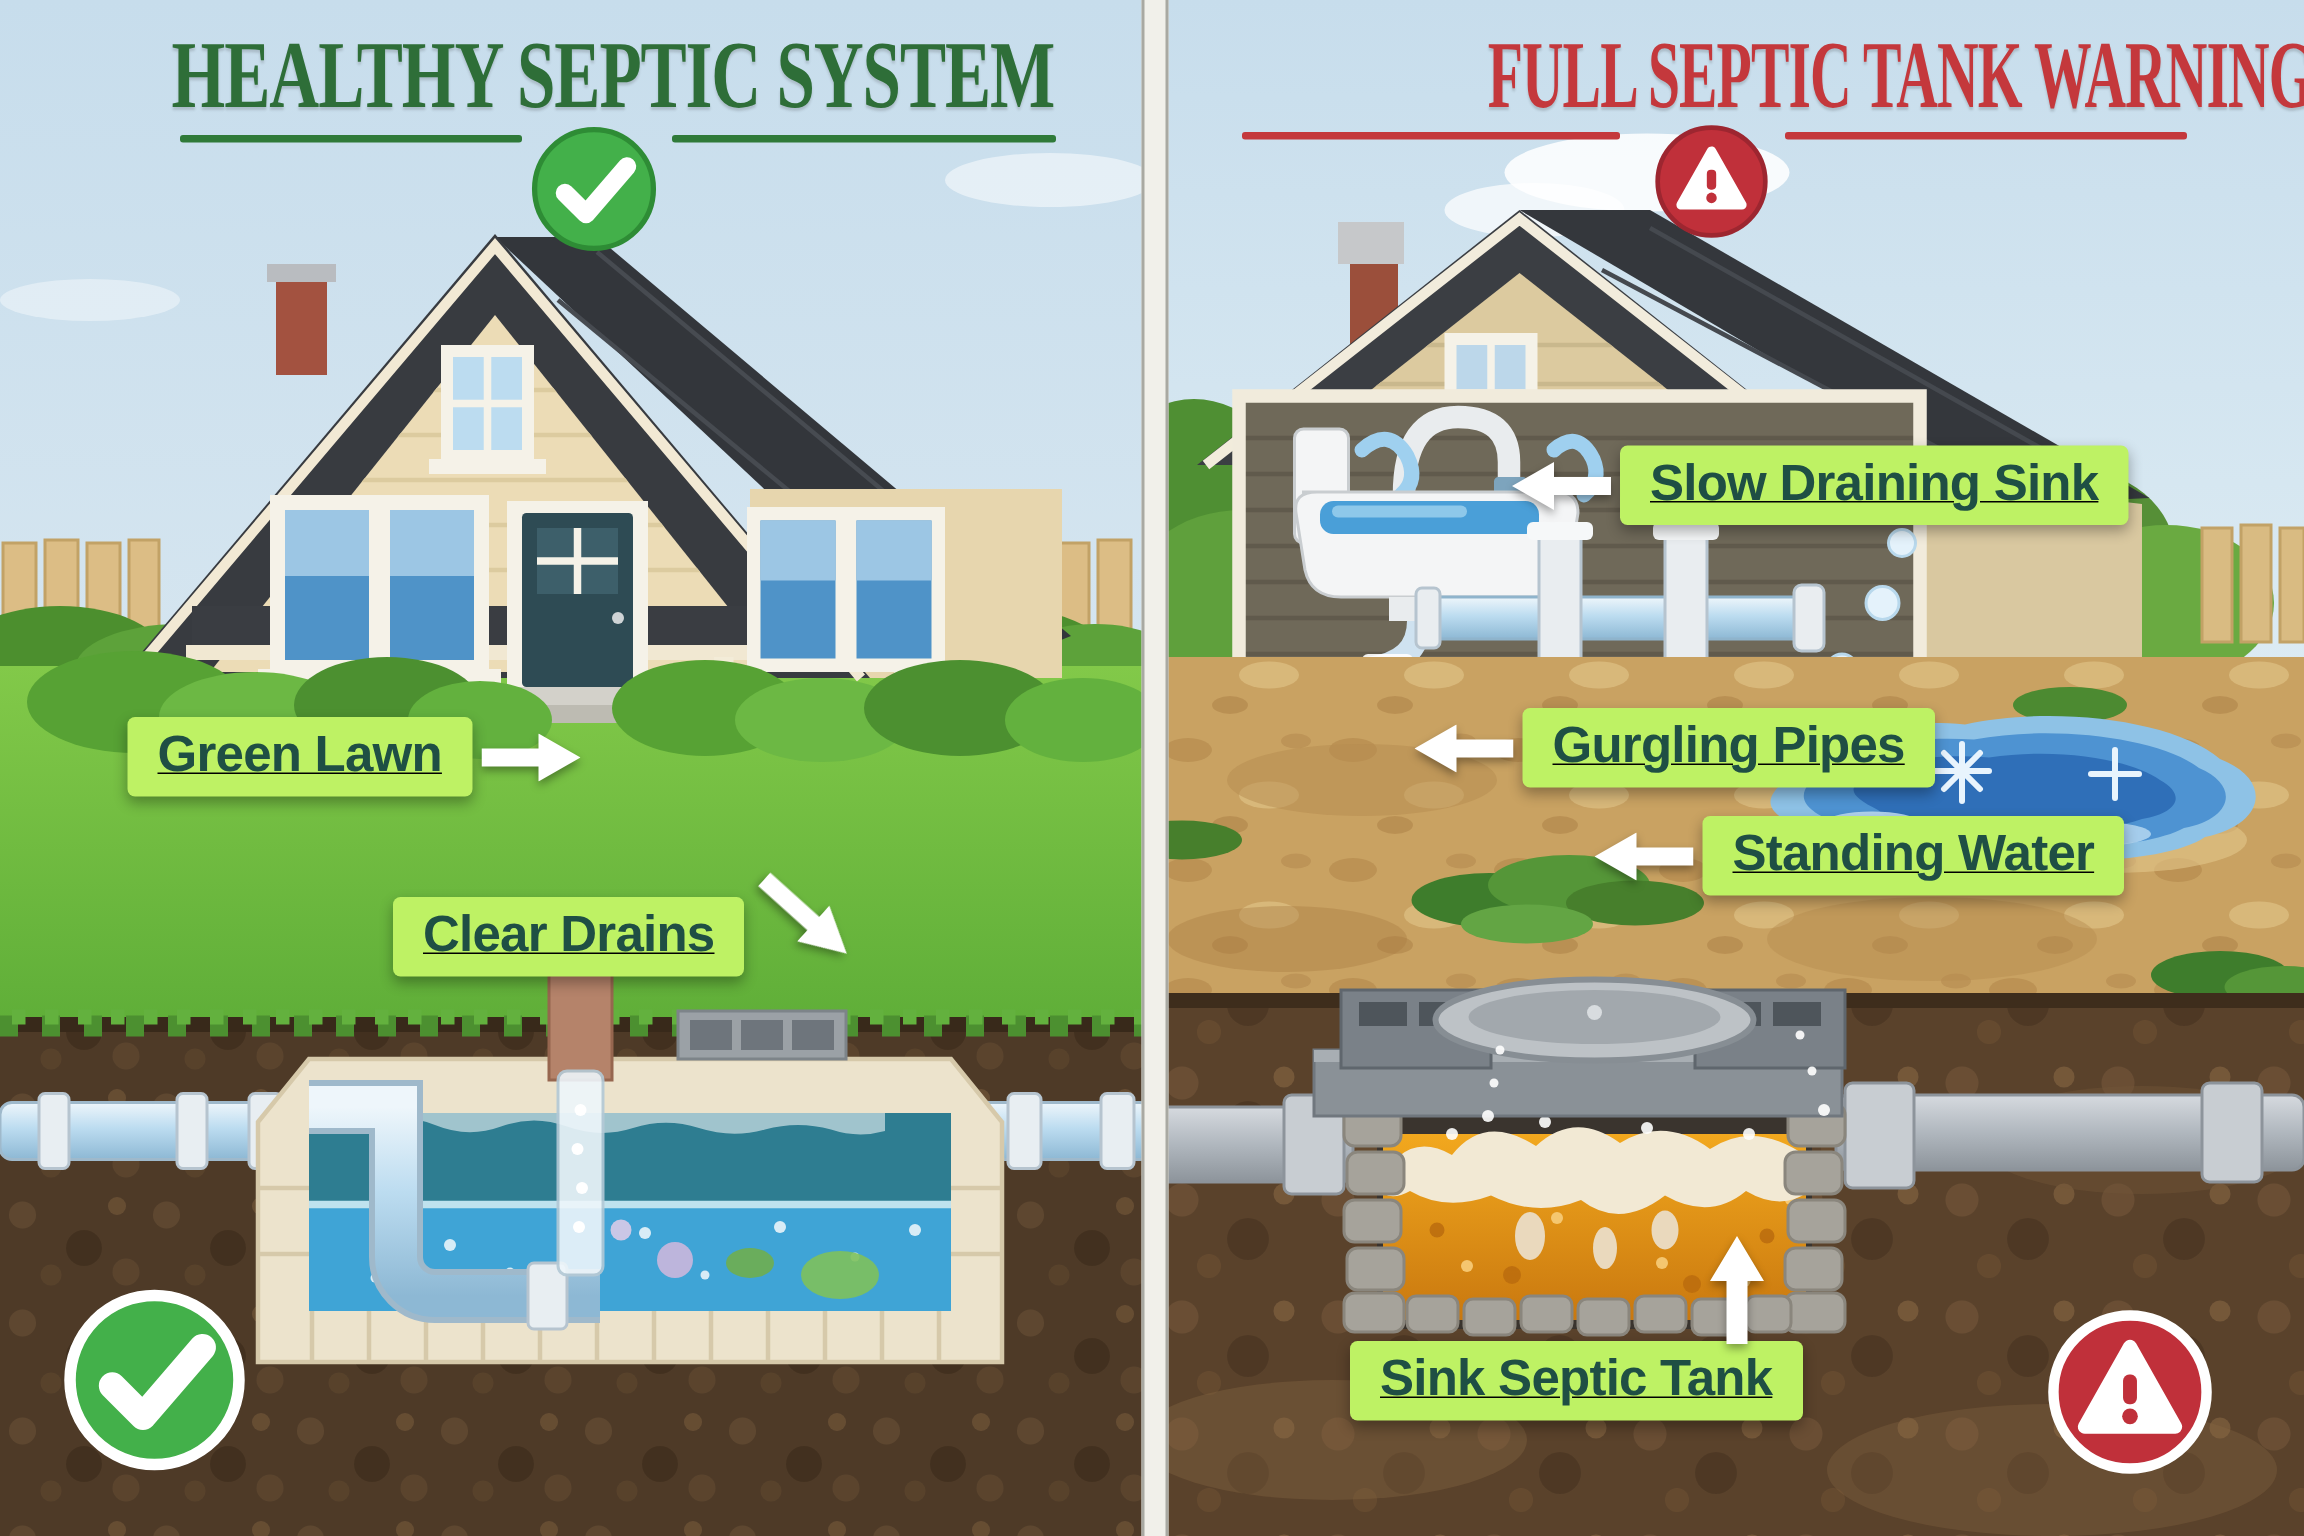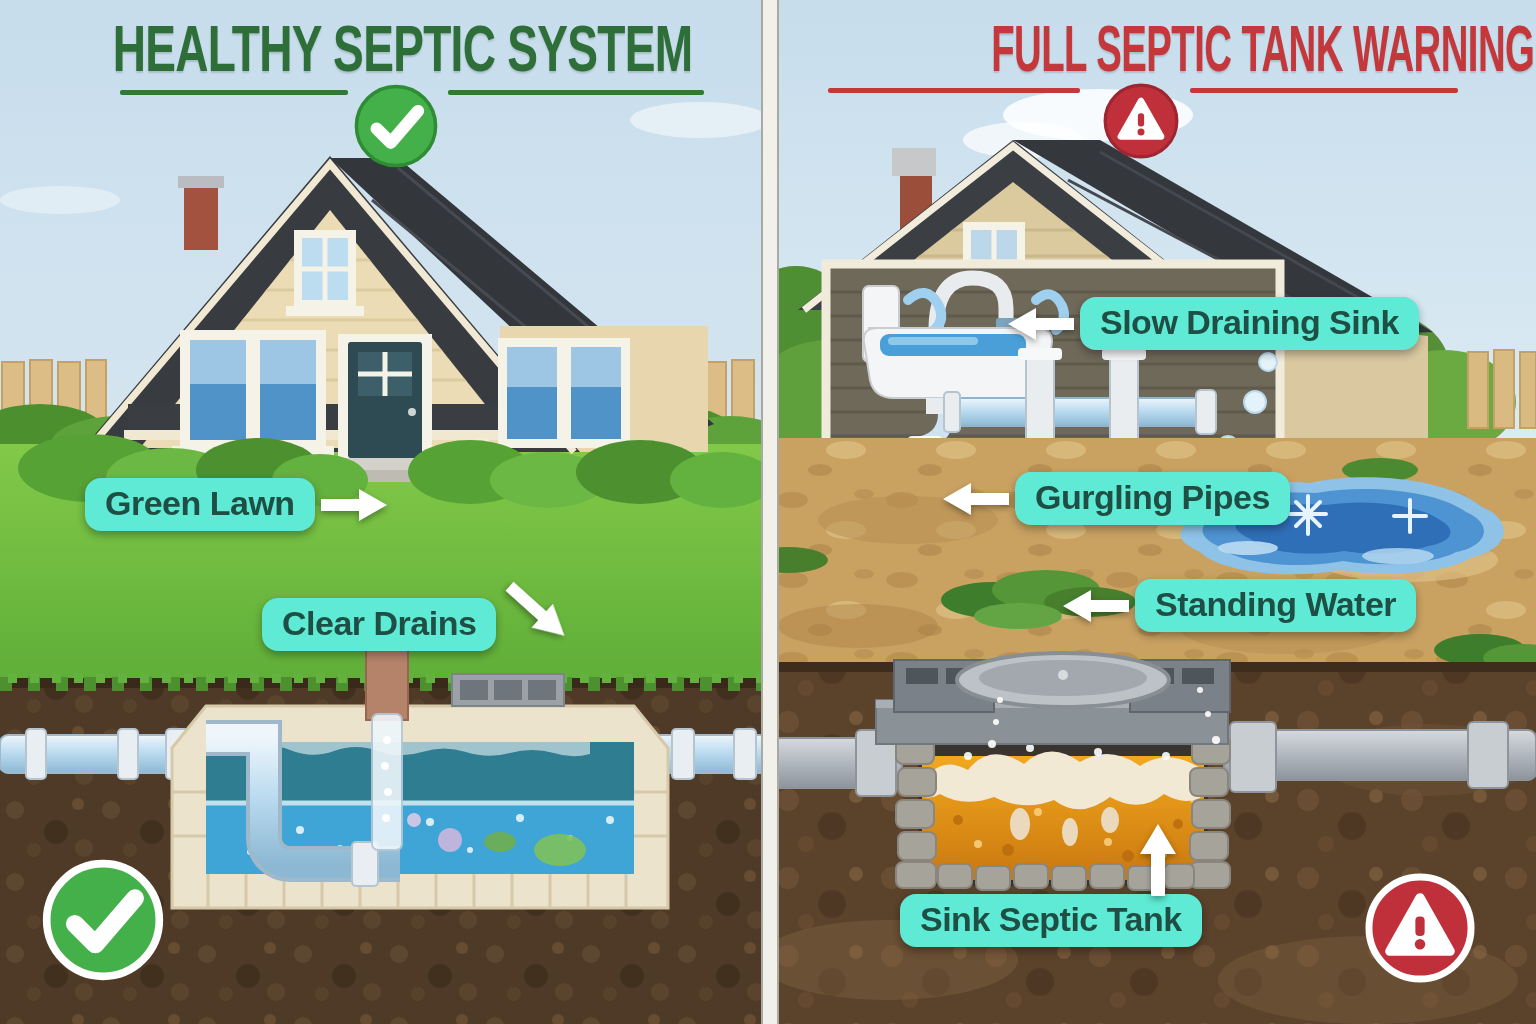--- a/index.html
+++ b/index.html
@@ -8,34 +8,34 @@
     font-family:"Liberation Sans",sans-serif;background:#cfe1ec;
   }
   .panel{position:absolute;top:0;width:768px;height:1024px;overflow:hidden;}
   .panel.left{left:0;background:#cfe2ee;}
   .panel.right{left:768px;background:#cde0eb;}
   .scene{position:absolute;left:0;top:0;width:768px;height:1024px;}
   .divider{
     position:absolute;left:761px;top:0;width:14px;height:1024px;
     background:#f1f0ea;border-left:2px solid #a9a9a2;border-right:2px solid #a9a9a2;z-index:30;
   }
-  .title-wrap{position:absolute;left:0;top:16px;width:100%;text-align:right;z-index:20;}
+  .title-wrap{position:absolute;left:0;top:16px;width:100%;text-align:right;z-index:20;font-family:Liberation Serif, serif;}
   .title{
     display:inline-block;margin:0;font-weight:800;font-size:64px;line-height:1.05;
     letter-spacing:-1px;white-space:nowrap;text-shadow:0 2px 2px rgba(40,40,40,.18);
   }
   .panel.left  .title{color:#2e6e38;transform:scaleX(.72);transform-origin:center;}
   .panel.right .title{color:#c4383c;transform:scaleX(.60);transform-origin:center;}
   .rule{position:absolute;height:5px;border-radius:2px;z-index:20;}
   .rule.green{background:#2f7a39;}
   .rule.red{background:#c4383c;}
   .badge{position:absolute;z-index:21;}
   .callout{
-    position:absolute;z-index:25;background:#5eead4;border-radius:16px;
-    box-shadow:0 4px 9px rgba(0,0,0,.32);padding:6px 20px 8px 20px;white-space:nowrap;
+    position:absolute;z-index:25;background:#bef264;border-radius:5px;
+    box-shadow:0 4px 9px rgba(0,0,0,.32);padding:6px 20px 8px 20px;white-space:nowrap;text-decoration:underline;
   }
   .callout .txt{
     font-weight:700;font-size:34px;color:#1f4f44;letter-spacing:-.5px;
   }
   .arrow{position:absolute;filter:drop-shadow(0 3px 3px rgba(0,0,0,.35));z-index:24;}
 </style>
 </head>
 <body>
 
 <div class="poster">
@@ -552,21 +552,21 @@
       </svg>
     </div>
 
     <div class="callout" style="left:247px;top:472px;">
       <span class="txt">Gurgling Pipes</span>
       <svg class="arrow" style="left:-72px;top:11px;" width="66" height="32" viewBox="0 0 66 32">
         <polygon points="66,10 28,10 28,0 0,16 28,32 28,22 66,22" fill="#ffffff"></polygon>
       </svg>
     </div>
 
-    <div class="callout" style="left:367px;top:579px;">
+    <div class="callout" style="left:367px;top:544px;">
       <span class="txt">Standing Water</span>
       <svg class="arrow" style="left:-72px;top:11px;" width="66" height="32" viewBox="0 0 66 32">
         <polygon points="66,10 28,10 28,0 0,16 28,32 28,22 66,22" fill="#ffffff"></polygon>
       </svg>
     </div>
 
     <div class="callout" style="left:132px;top:894px;">
       <span class="txt">Sink Septic Tank</span>
       <svg class="arrow" style="left:240px;top:-70px;" width="36" height="72" viewBox="0 0 36 72">
         <polygon points="11,72 11,30 0,30 18,0 36,30 25,30 25,72" fill="#ffffff"></polygon>

